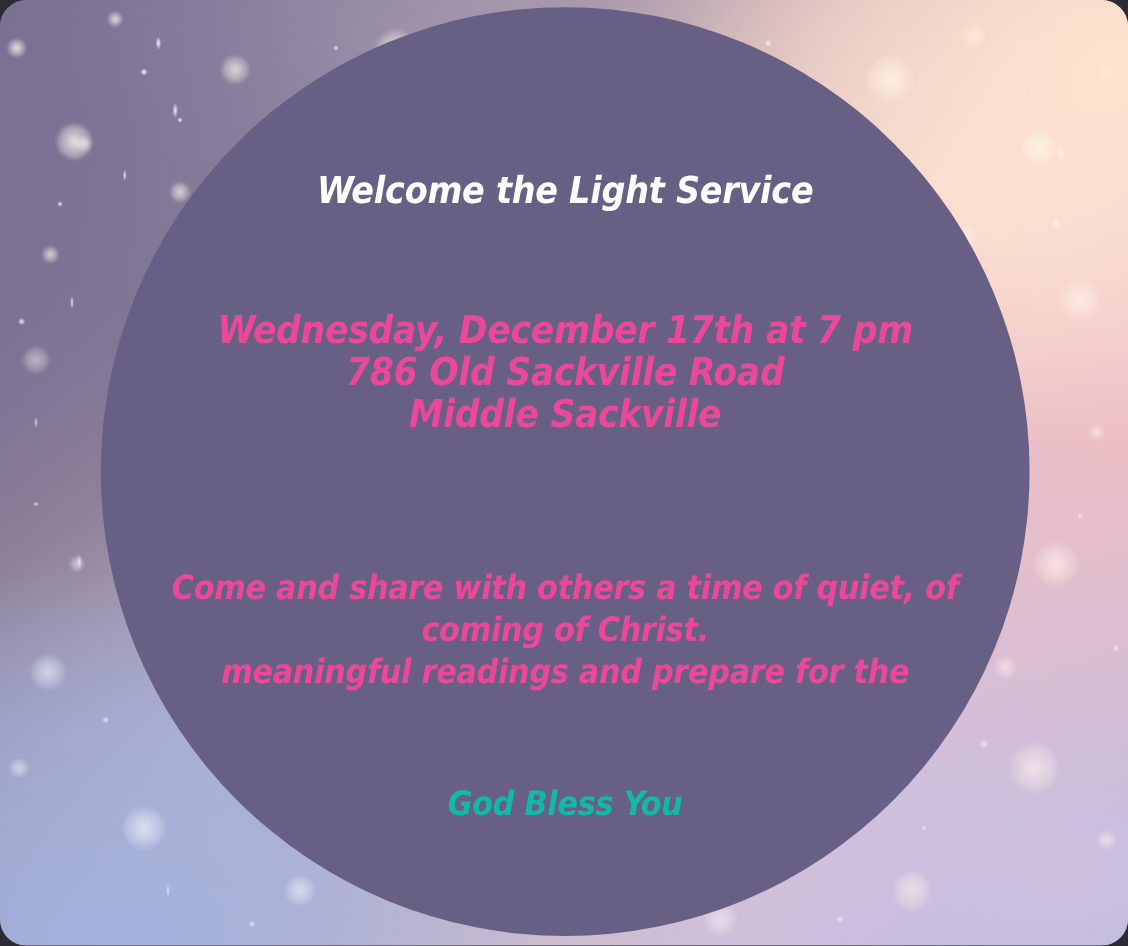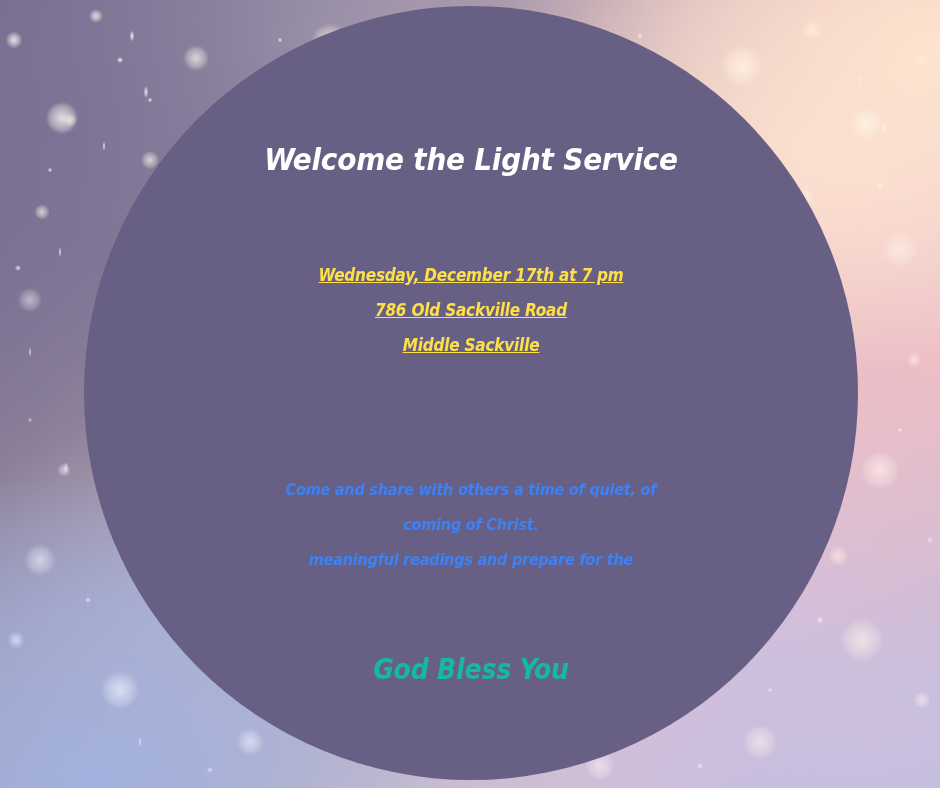--- a/index.html
+++ b/index.html
@@ -6,20 +6,21 @@
     margin: 0;
     padding: 0;
     background: #2b2b33;
   }
   #poster {
     position: relative;
     width: 940px;
     height: 788px;
     overflow: hidden;
     font-family: "DejaVu Sans", sans-serif;
+    border-radius: 22px;
   }
 
   
   .bg-base {
     position: absolute;
     inset: 0;
     background:
       radial-gradient(ellipse 70% 60% at 100% 6%,   rgba(255, 226, 205, 0.96) 0%, rgba(255, 221, 206, 0.55) 38%, rgba(255,221,206,0) 68%),
       radial-gradient(ellipse 62% 58% at 100% 46%,  rgba(240, 191, 196, 0.92) 0%, rgba(240, 191, 196, 0.45) 42%, rgba(240,191,196,0) 72%),
       radial-gradient(ellipse 75% 55% at 96% 92%,   rgba(208, 193, 222, 0.92) 0%, rgba(208, 193, 222, 0.42) 45%, rgba(208,193,222,0) 75%),
@@ -159,32 +160,31 @@
     right: 0;
     color: #ffffff;
     font-size: 31px;
     line-height: 38px;
   }
   .details {
     position: absolute;
     top: 252px;
     left: 0;
     right: 0;
-    color: #fde047;
-    font-size: 17px;
+    color: #ec4899;
+    font-size: 32px;
     line-height: 35px;
-    text-decoration: underline;
   }
   .body-text {
     position: absolute;
     top: 466px;
     left: 0;
     right: 0;
-    color: #3b82f6;
-    font-size: 16px;
+    color: #ec4899;
+    font-size: 28px;
     line-height: 35px;
     padding: 0 42px;
     box-sizing: border-box;
   }
   .blessing {
     position: absolute;
     top: 646px;
     left: 0;
     right: 0;
     color: #14b8a6;

